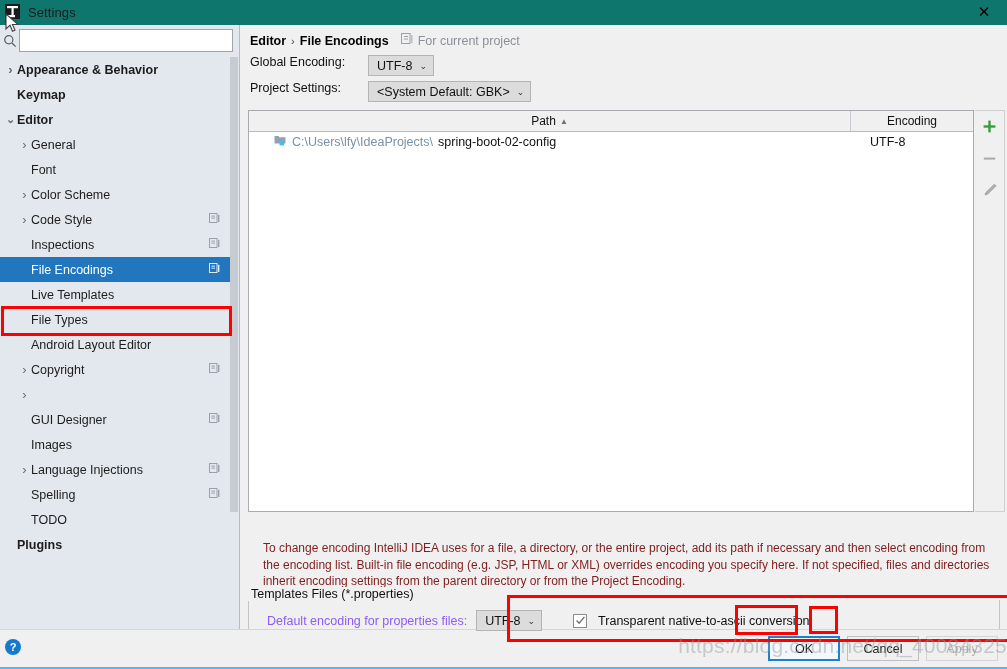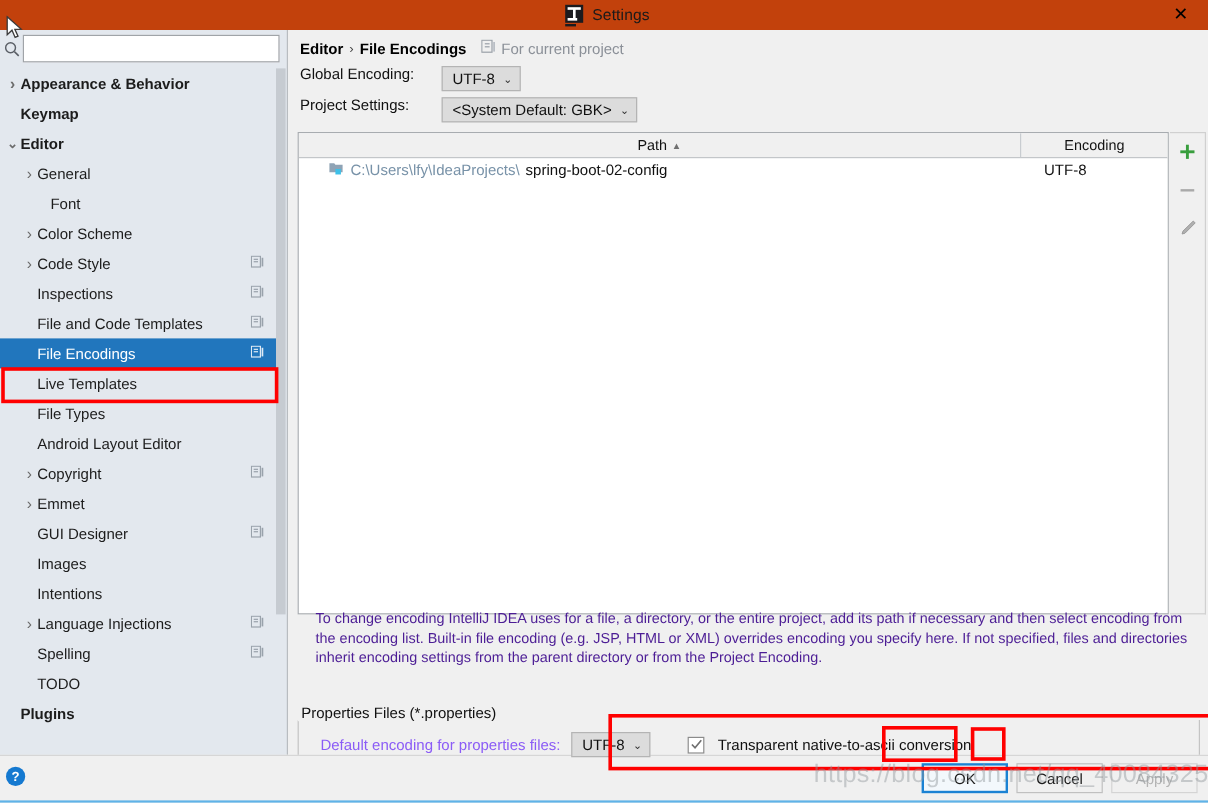--- a/index.html
+++ b/index.html
@@ -15,22 +15,22 @@
   #app {
     position: relative;
     width: 1007px; height: 669px;
     background: #f0f0f0;
   }
 
   
   .titlebar {
     position: absolute; top: 0; left: 0;
     width: 1007px; height: 25px;
-    background: #c2410c;
-    display: flex; align-items: center; justify-content: center;
+    background: #0f766e;
+    display: flex; align-items: center;
   }
   .win-icon {
     width: 22px; height: 22px;
     margin-left: 2px;
     position: relative;
     flex: 0 0 auto;
   }
   .win-icon svg { display:block; }
   .win-title {
     font-size: 13px;
@@ -255,24 +255,24 @@
     gap: 10px;
   }
   .tool-btn {
     width: 24px; height: 22px;
     display: flex; align-items: center; justify-content: center;
     cursor: default;
   }
 
   .help-text {
     position: absolute;
-    left: 22px; top: 482px;
+    left: 22px; top: 515px;
     width: 730px;
     font-size: 12px;
-    color: #4c1d95;
+    color: #7f1d1d;
     line-height: 16.5px;
   }
 
   
   .group-box {
     position: absolute;
     left: 7px; top: 575px;
     width: 752px; height: 42px;
     border: 1px solid #c4c4c4;
     border-top: none;
@@ -441,21 +441,21 @@
         <div class="tree-row lvl0">
           <span class="arrow" style="font-size: 11px;">⌄</span>
           <span class="lbl">Editor</span>
         </div>
         <div class="tree-row lvl1">
           <span class="arrow" style="font-size: 13px;">›</span>
           <span class="lbl" style="margin-left: 0px;">General</span>
         </div>
         <div class="tree-row lvl1">
           <span class="arrow"></span>
-          <span class="lbl" style="margin-left: 11px;">Font</span>
+          <span class="lbl" style="margin-left: 0px;">Font</span>
         </div>
         <div class="tree-row lvl1">
           <span class="arrow" style="font-size: 13px;">›</span>
           <span class="lbl" style="margin-left: 0px;">Color Scheme</span>
         </div>
         <div class="tree-row lvl1">
           <span class="arrow" style="font-size: 13px;">›</span>
           <span class="lbl" style="margin-left: 0px;">Code Style</span>
           <span class="copy-badge"><svg width="11" height="11" viewBox="0 0 11 11">
               <rect x="0.5" y="0.5" width="7.5" height="9" fill="none" stroke="#8d96a0" stroke-width="1"></rect>
@@ -467,30 +467,20 @@
         <div class="tree-row lvl1">
           <span class="arrow"></span>
           <span class="lbl" style="margin-left: 0px;">Inspections</span>
           <span class="copy-badge"><svg width="11" height="11" viewBox="0 0 11 11">
               <rect x="0.5" y="0.5" width="7.5" height="9" fill="none" stroke="#8d96a0" stroke-width="1"></rect>
               <rect x="2.4" y="2.6" width="3.6" height="1" fill="#8d96a0"></rect>
               <rect x="2.4" y="4.6" width="3.6" height="1" fill="#8d96a0"></rect>
               <rect x="9" y="1.8" width="1.4" height="7.2" fill="#8d96a0"></rect>
             </svg></span>
         </div>
-        <div class="tree-row lvl1">
-          <span class="arrow"></span>
-          <span class="lbl" style="margin-left: 0px;">File and Code Templates</span>
-          <span class="copy-badge"><svg width="11" height="11" viewBox="0 0 11 11">
-              <rect x="0.5" y="0.5" width="7.5" height="9" fill="none" stroke="#8d96a0" stroke-width="1"></rect>
-              <rect x="2.4" y="2.6" width="3.6" height="1" fill="#8d96a0"></rect>
-              <rect x="2.4" y="4.6" width="3.6" height="1" fill="#8d96a0"></rect>
-              <rect x="9" y="1.8" width="1.4" height="7.2" fill="#8d96a0"></rect>
-            </svg></span>
-        </div>
         <div class="tree-row lvl1 selected">
           <span class="arrow"></span>
           <span class="lbl" style="margin-left: 0px;">File Encodings</span>
           <span class="copy-badge"><svg width="11" height="11" viewBox="0 0 11 11">
               <rect x="0.5" y="0.5" width="7.5" height="9" fill="none" stroke="#ffffff" stroke-width="1"></rect>
               <rect x="2.4" y="2.6" width="3.6" height="1" fill="#ffffff"></rect>
               <rect x="2.4" y="4.6" width="3.6" height="1" fill="#ffffff"></rect>
               <rect x="9" y="1.8" width="1.4" height="7.2" fill="#ffffff"></rect>
             </svg></span>
         </div>
@@ -511,39 +501,34 @@
           <span class="lbl" style="margin-left: 0px;">Copyright</span>
           <span class="copy-badge"><svg width="11" height="11" viewBox="0 0 11 11">
               <rect x="0.5" y="0.5" width="7.5" height="9" fill="none" stroke="#8d96a0" stroke-width="1"></rect>
               <rect x="2.4" y="2.6" width="3.6" height="1" fill="#8d96a0"></rect>
               <rect x="2.4" y="4.6" width="3.6" height="1" fill="#8d96a0"></rect>
               <rect x="9" y="1.8" width="1.4" height="7.2" fill="#8d96a0"></rect>
             </svg></span>
         </div>
         <div class="tree-row lvl1">
           <span class="arrow" style="font-size: 13px;">›</span>
-          <span class="lbl" style="margin-left: 0px;">Emmet</span>
         </div>
         <div class="tree-row lvl1">
           <span class="arrow"></span>
           <span class="lbl" style="margin-left: 0px;">GUI Designer</span>
           <span class="copy-badge"><svg width="11" height="11" viewBox="0 0 11 11">
               <rect x="0.5" y="0.5" width="7.5" height="9" fill="none" stroke="#8d96a0" stroke-width="1"></rect>
               <rect x="2.4" y="2.6" width="3.6" height="1" fill="#8d96a0"></rect>
               <rect x="2.4" y="4.6" width="3.6" height="1" fill="#8d96a0"></rect>
               <rect x="9" y="1.8" width="1.4" height="7.2" fill="#8d96a0"></rect>
             </svg></span>
         </div>
         <div class="tree-row lvl1">
           <span class="arrow"></span>
           <span class="lbl" style="margin-left: 0px;">Images</span>
-        </div>
-        <div class="tree-row lvl1">
-          <span class="arrow"></span>
-          <span class="lbl" style="margin-left: 0px;">Intentions</span>
         </div>
         <div class="tree-row lvl1">
           <span class="arrow" style="font-size: 13px;">›</span>
           <span class="lbl" style="margin-left: 0px;">Language Injections</span>
           <span class="copy-badge"><svg width="11" height="11" viewBox="0 0 11 11">
               <rect x="0.5" y="0.5" width="7.5" height="9" fill="none" stroke="#8d96a0" stroke-width="1"></rect>
               <rect x="2.4" y="2.6" width="3.6" height="1" fill="#8d96a0"></rect>
               <rect x="2.4" y="4.6" width="3.6" height="1" fill="#8d96a0"></rect>
               <rect x="9" y="1.8" width="1.4" height="7.2" fill="#8d96a0"></rect>
             </svg></span>
@@ -649,21 +634,21 @@
       <span class="tool-btn">
         <svg width="16" height="16" viewBox="0 0 16 16">
           <path d="M12.4,2.2 L14,3.8 L5.5,12.3 L3.1,13 L3.8,10.6 Z" fill="#b0b0b0" stroke="#9a9a9a" stroke-width=".8"></path>
         </svg>
       </span>
     </div>
 
     <div class="help-text">To change encoding IntelliJ IDEA uses for a file, a directory, or the entire project, add its path if necessary and then select encoding from the encoding list. Built-in file encoding (e.g. JSP, HTML or XML) overrides encoding you specify here. If not specified, files and directories inherit encoding settings from the parent directory or from the Project Encoding.</div>
 
     <div class="group-box"></div>
-    <div class="group-title">Properties Files (*.properties)</div>
+    <div class="group-title">Templates Files (*.properties)</div>
 
     <div class="prop-row">
       <span class="prop-label">Default encoding for properties files:</span>
       <span class="combo">
         <span>UTF-8</span>
         <span class="caret">⌄</span>
       </span>
       <span class="chk">
         <svg width="11" height="11" viewBox="0 0 11 11">
           <path d="M1.6,5.4 L4.2,8.2 L9.4,1.9" fill="none" stroke="#707070" stroke-width="1.4"></path>

